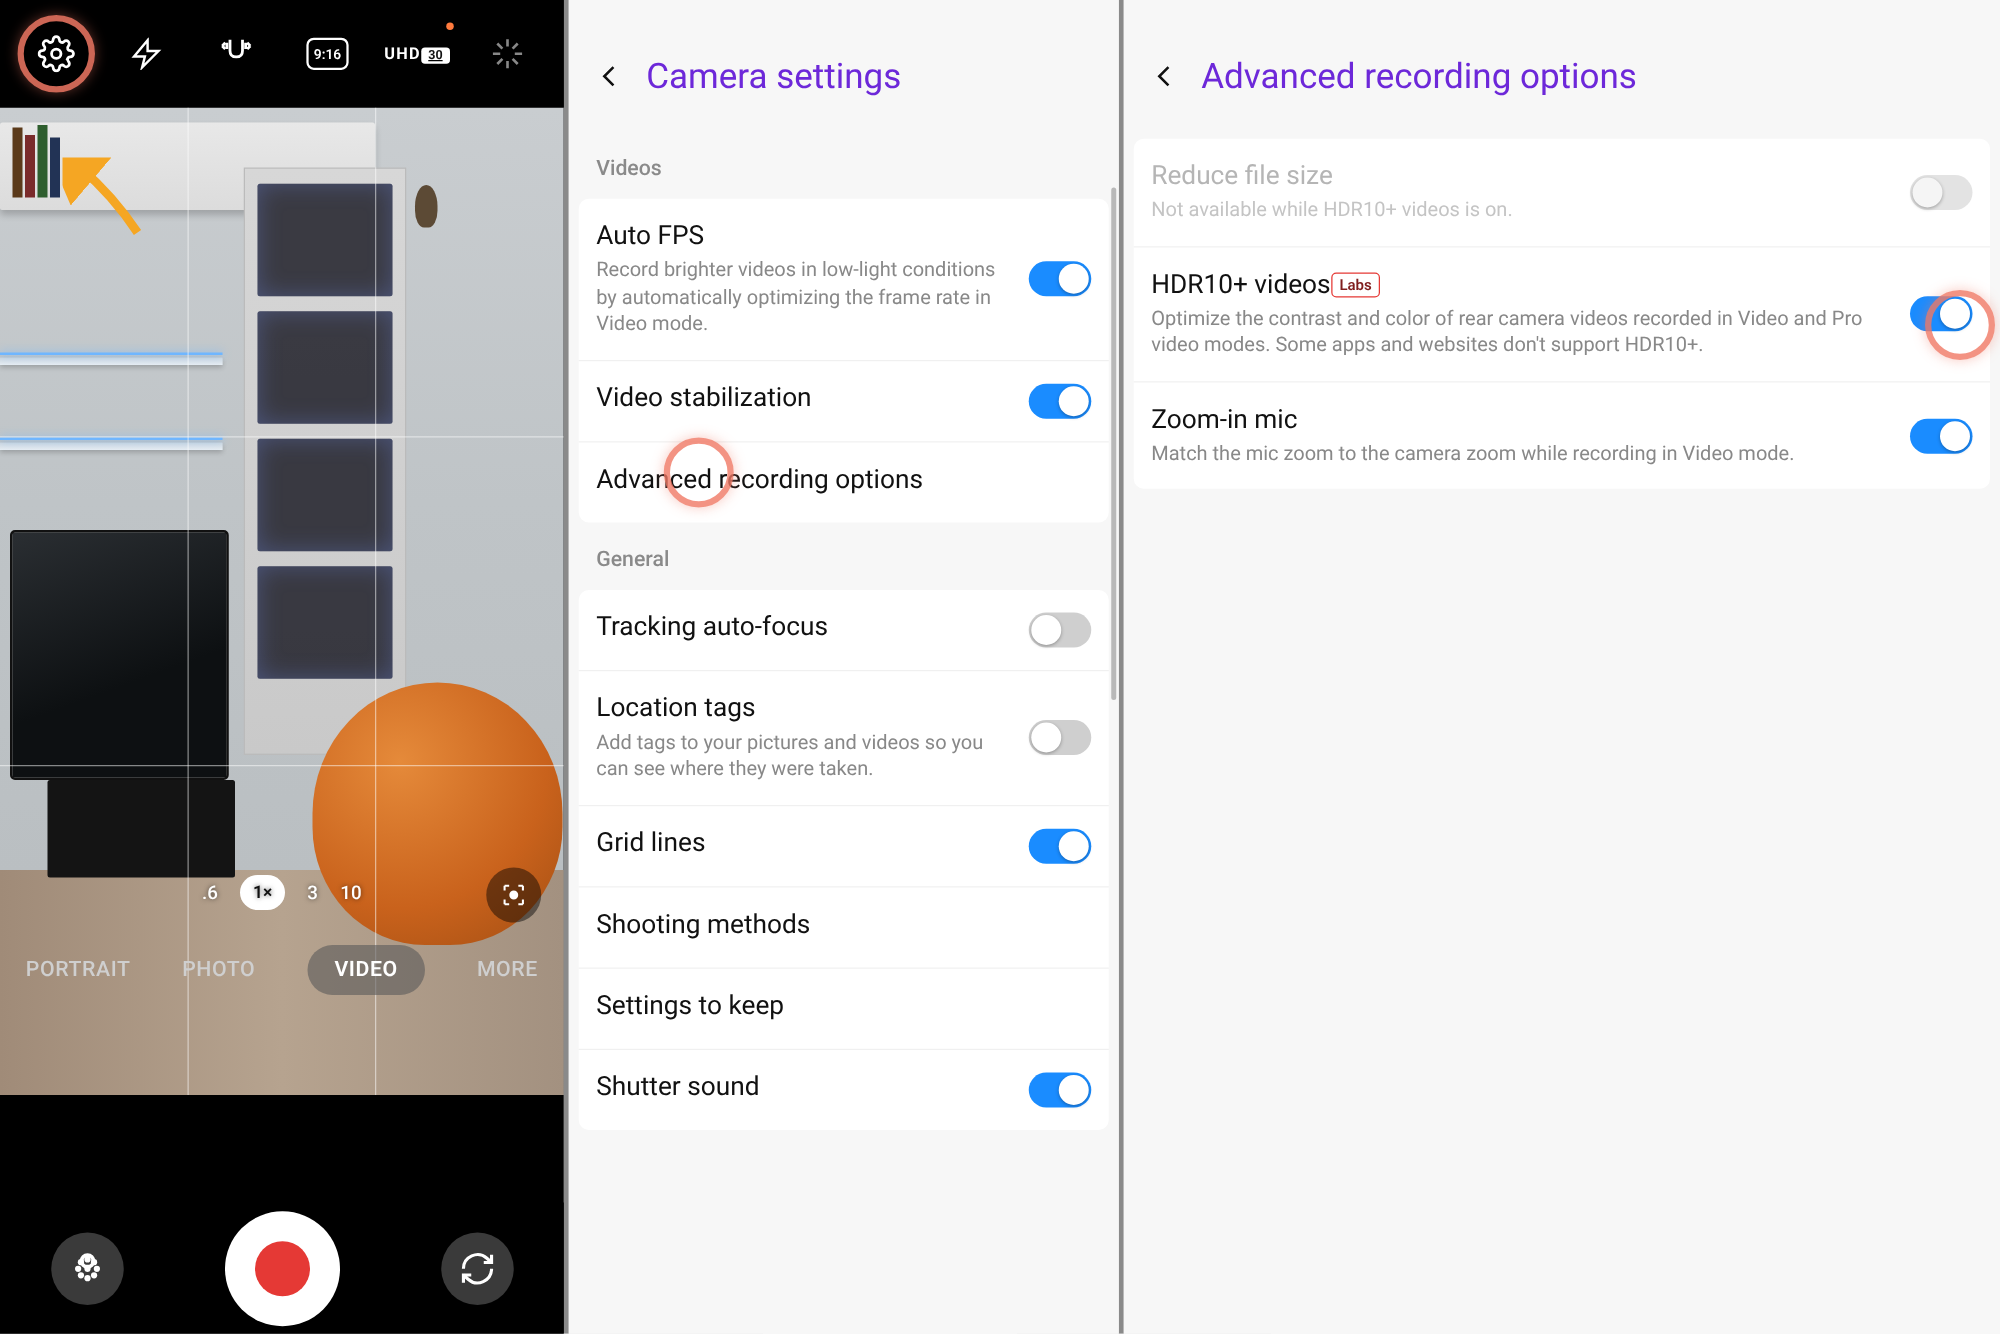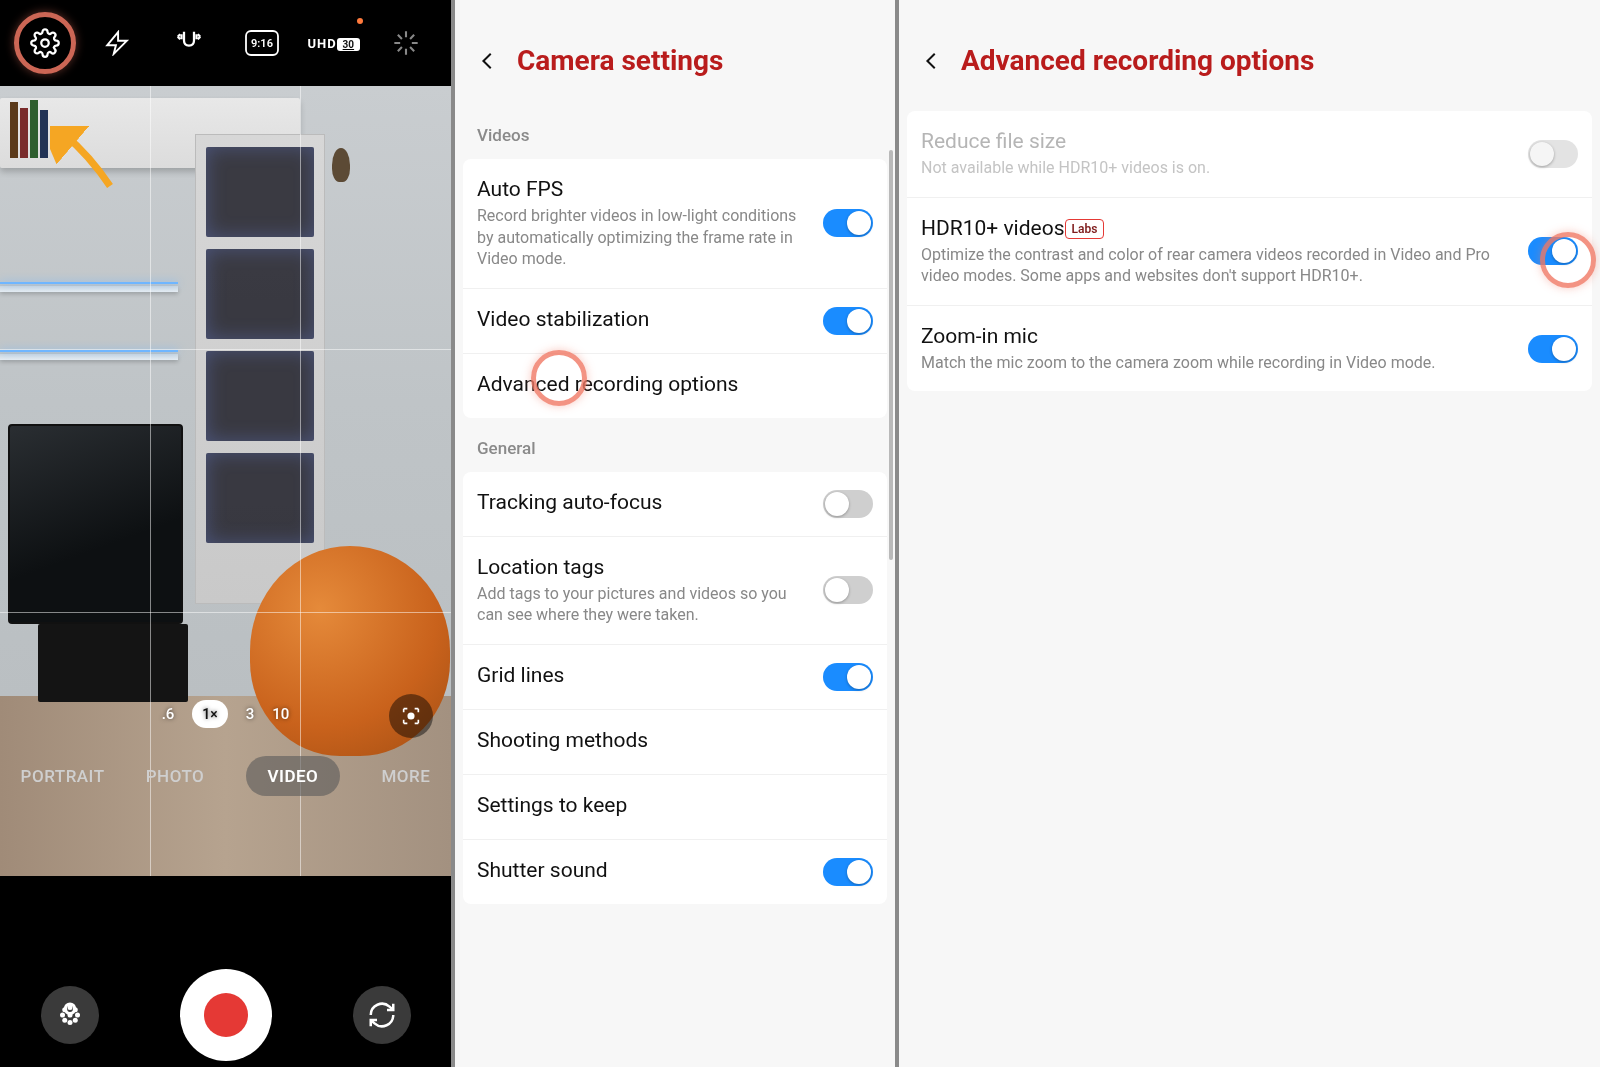--- a/index.html
+++ b/index.html
@@ -49,21 +49,21 @@
   .modes .sel{background:rgba(90,90,90,.6);color:#fff;border-radius:22px;padding:10px 22px;font-weight:600;}
   .bottombar{position:absolute;left:0;right:0;bottom:0;height:105px;background:#000;display:flex;align-items:center;justify-content:space-around;}
   .gallery-btn{width:58px;height:58px;border-radius:50%;background:#3a3a3a;display:flex;align-items:center;justify-content:center;}
   .shutter{width:92px;height:92px;border-radius:50%;background:#fff;display:flex;align-items:center;justify-content:center;}
   .shutter-inner{width:44px;height:44px;border-radius:50%;background:#e53935;}
   .switch-btn{width:58px;height:58px;border-radius:50%;background:#3a3a3a;display:flex;align-items:center;justify-content:center;}
 
   
   .set-header{display:flex;align-items:center;gap:18px;padding:44px 22px 28px 22px;}
   .back-chevron{font-size:28px;color:#111;display:flex;align-items:center;}
-  .set-title{font-size:28px;font-weight:700;color:#b91c1c;}
+  .set-title{font-size:28px;font-weight:400;color:#6d28d9;}
   .sect-label{padding:20px 22px 14px;color:#8a8a8a;font-size:17px;font-weight:500;}
   .card{background:#fff;border-radius:8px;margin:0 8px;}
   .row{display:flex;align-items:center;padding:18px 14px;gap:14px;border-bottom:1px solid rgba(0,0,0,.06);}
   .row:last-child{border-bottom:none;}
   .row-text{flex:1;min-width:0;}
   .row-title{font-size:21px;color:#111;font-weight:400;margin-bottom:4px;}
   .row-desc{font-size:16px;color:#888;line-height:1.35;}
   .row-title.disabled{color:#b5b5b5;}
   .row-desc.disabled{color:#c4c4c4;}
   .toggle{width:50px;height:28px;border-radius:14px;position:relative;flex:none;}

